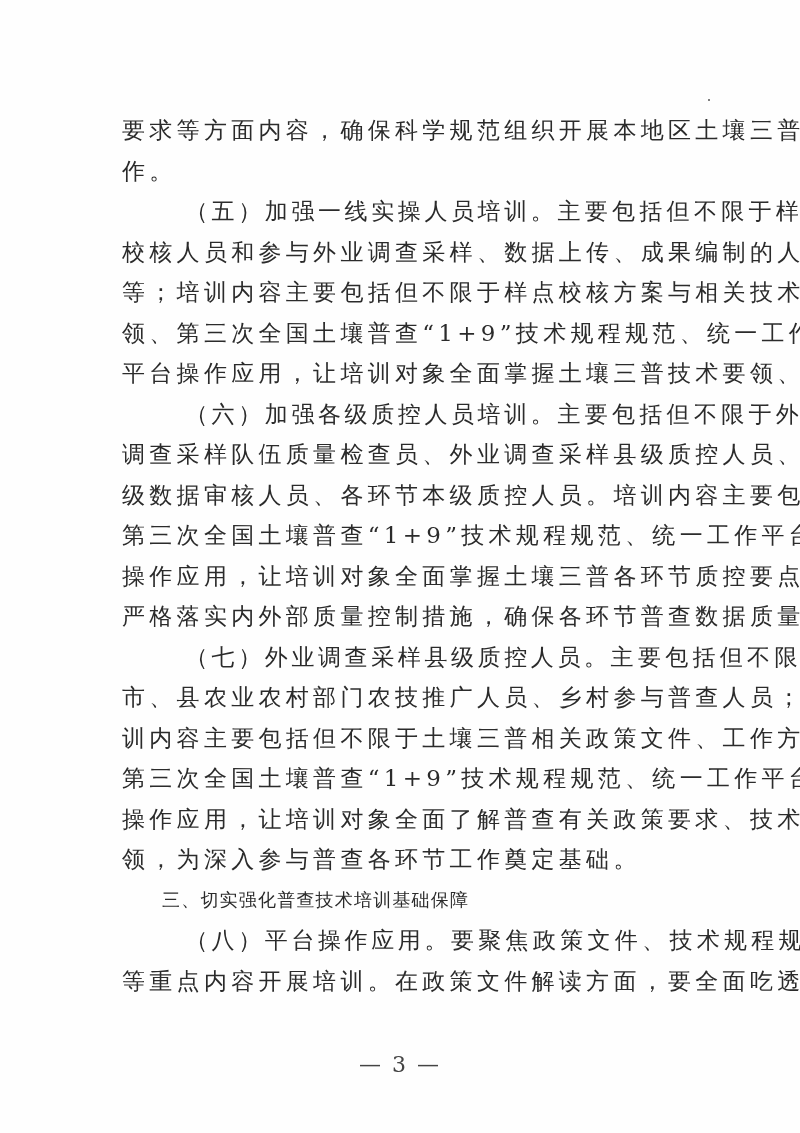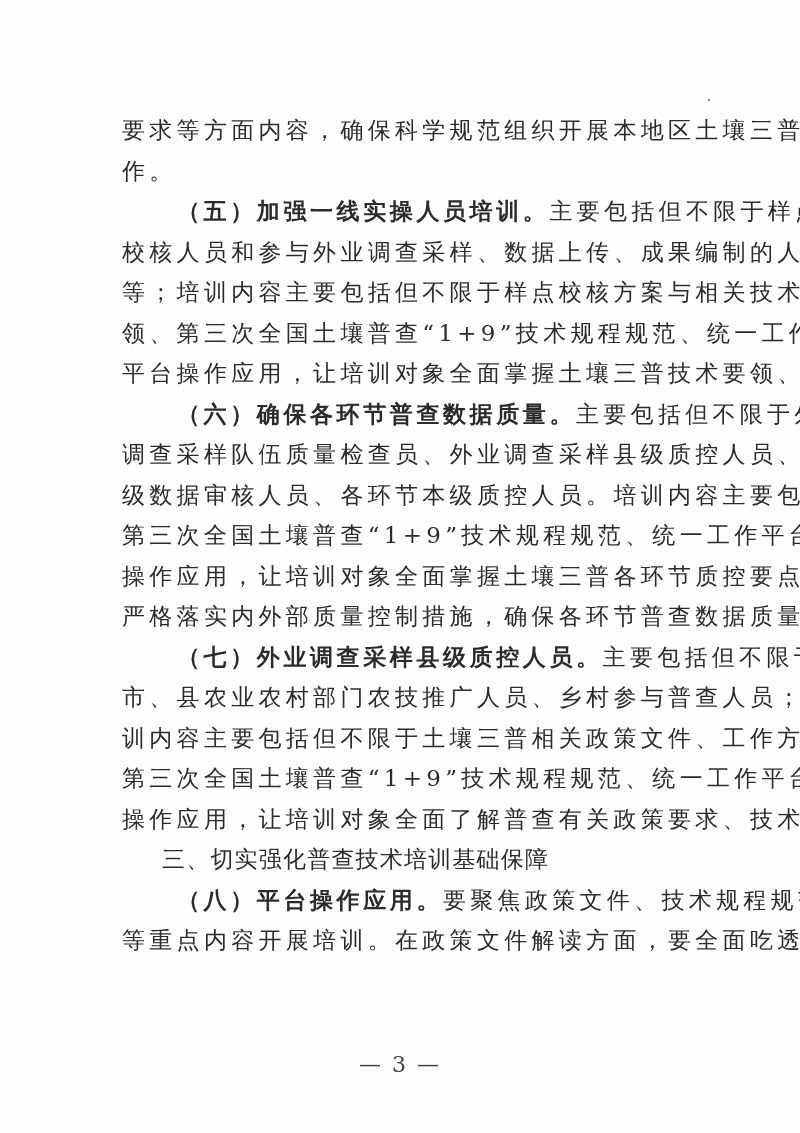--- a/index.html
+++ b/index.html
@@ -42,28 +42,29 @@
       line-height: 40.5px;
       font-size: 23px;
       letter-spacing: 4.3px;
       white-space: nowrap;
       overflow: visible;
     }
     .line.indent {
       padding-left: 55px;
     }
     .line .bold {
-      font-weight: bold;
+      font-weight: normal;
       font-family: "DejaVu Sans", "Liberation Sans", sans-serif;
       letter-spacing: 3.6px;
+      margin-left: 8px;
     }
     .line.heading {
       padding-left: 40px;
       font-family: "DejaVu Sans", "Liberation Sans", sans-serif;
-      font-size: 23px;
+      font-size: 18px;
       letter-spacing: 1.2px;
     }
     .page-number {
       position: absolute;
       left: 0;
       width: 800px;
       top: 1052px;
       text-align: center;
       font-size: 22px;
       color: #444;
@@ -81,32 +82,33 @@
 
     <div class="line"><span>要求等方面内容，确保科学规范组织开展本地区土壤三普工</span></div>
     <div class="line"><span>作。</span></div>
 
     <div class="line indent"><span class="bold">（五）加强一线实操人员培训。</span><span>主要包括但不限于样点</span></div>
     <div class="line"><span>校核人员和参与外业调查采样、数据上传、成果编制的人员</span></div>
     <div class="line"><span>等；培训内容主要包括但不限于样点校核方案与相关技术要</span></div>
     <div class="line"><span>领、第三次全国土壤普查“1+9”技术规程规范、统一工作</span></div>
     <div class="line"><span>平台操作应用，让培训对象全面掌握土壤三普技术要领、操</span></div>
 
-    <div class="line indent"><span class="bold">（六）确保各环节普查数据质量。</span><span>主要包括但不限于外业</span></div>
+    <div class="line indent"><span class="bold">（六）加强各级质控人员培训。</span><span>主要包括但不限于外业</span></div>
     <div class="line"><span>调查采样队伍质量检查员、外业调查采样县级质控人员、县</span></div>
     <div class="line"><span>级数据审核人员、各环节本级质控人员。培训内容主要包括</span></div>
     <div class="line"><span>第三次全国土壤普查“1+9”技术规程规范、统一工作平台</span></div>
     <div class="line"><span>操作应用，让培训对象全面掌握土壤三普各环节质控要点，</span></div>
     <div class="line"><span>严格落实内外部质量控制措施，确保各环节普查数据质量。</span></div>
 
     <div class="line indent"><span class="bold">（七）外业调查采样县级质控人员。</span><span>主要包括但不限于</span></div>
     <div class="line"><span>市、县农业农村部门农技推广人员、乡村参与普查人员；培</span></div>
     <div class="line"><span>训内容主要包括但不限于土壤三普相关政策文件、工作方案、</span></div>
     <div class="line"><span>第三次全国土壤普查“1+9”技术规程规范、统一工作平台</span></div>
     <div class="line"><span>操作应用，让培训对象全面了解普查有关政策要求、技术要</span></div>
+    <div class="line"><span>领，为深入参与普查各环节工作奠定基础。</span></div>
 
     <div class="line heading">三、切实强化普查技术培训基础保障</div>
 
     <div class="line indent"><span class="bold">（八）平台操作应用。</span><span>要聚焦政策文件、技术规程规范</span></div>
     <div class="line"><span>等重点内容开展培训。在政策文件解读方面，要全面吃透中</span></div>
   </div>
 
   <div class="page-number">— 3 —</div>
 </div>
 

